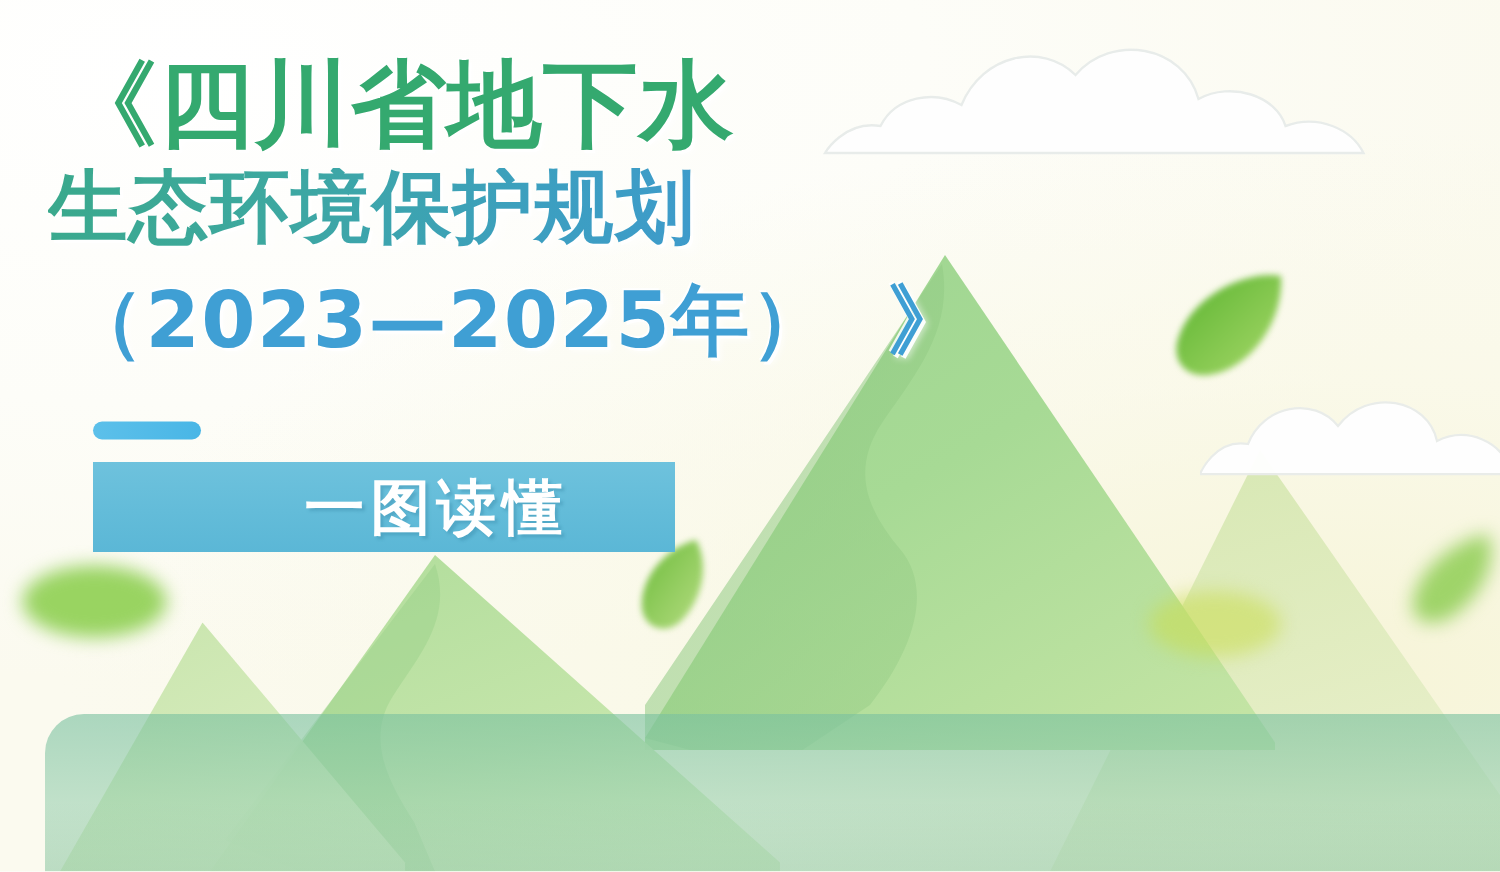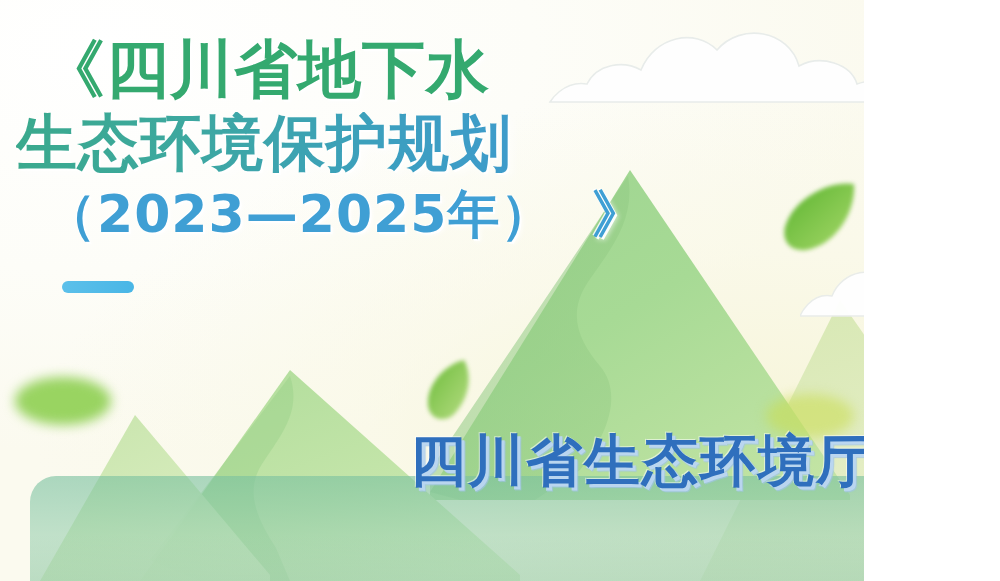--- a/index.html
+++ b/index.html
@@ -2,21 +2,21 @@
 <html><head>
 <meta charset="utf-8">
 <style>
   html,body{margin:0;padding:0;}
   body{
     width:1000px;height:581px;overflow:hidden;
     font-family:"Liberation Sans","DejaVu Sans",sans-serif;
     background:#ffffff;
   }
   #poster{
-    position:relative;width:864px;height:581px;overflow:hidden;
+    position:relative;width:1000px;height:581px;overflow:hidden;
     background:
       radial-gradient(120% 90% at 88% 78%, rgba(246,244,214,0.95) 0%, rgba(249,248,228,0.55) 38%, rgba(255,255,255,0) 70%),
       radial-gradient(90% 70% at 12% 8%, #ffffff 0%, #fdfdf8 55%, #fbfaef 100%),
       linear-gradient(160deg,#ffffff 0%,#fcfdf9 30%,#f7f6e4 68%,#f3f2df 100%);
   }
 
   
   .cloud{position:absolute;pointer-events:none;}
   .cloud svg{display:block;}
 
@@ -54,21 +54,21 @@
   }
   #t1{
     left:42px;top:38px;font-size:63px;
     color:#34a96f;
     text-shadow:
       2px 2px 0 rgba(255,255,255,0.95),
       -1px -1px 0 rgba(255,255,255,0.8),
       3px 3px 5px rgba(255,255,255,0.75);
   }
   #t2{
-    left:16px;top:112px;font-size:61px;
+    left:32px;top:112px;font-size:53px;
     background:linear-gradient(100deg,#3aa98c 0%,#3da8a0 35%,#3c9fc0 75%,#3e9bcb 100%);
     -webkit-background-clip:text;background-clip:text;color:transparent;
     filter:drop-shadow(2px 2px 0 rgba(255,255,255,0.9)) drop-shadow(3px 3px 4px rgba(255,255,255,0.6));
   }
   #t3{
     left:44px;top:188px;font-size:52px;
     color:#3f9fd4;
     text-shadow:
       2px 2px 0 rgba(255,255,255,0.95),
       -1px -1px 0 rgba(255,255,255,0.85),
@@ -228,16 +228,18 @@
   </div>
 
   <div id="title-block">
     <div class="tline" id="t1">《四川省地下水</div>
     <div class="tline" id="t2">生态环境保护规划</div>
     <div class="tline" id="t3"><span>（2023—2025年）</span><span class="guillemet">》</span></div>
   </div>
 
   <div id="accent-bar"></div>
 
-
-  <div id="org">四川省生态环境厅</div>
+  <div id="badge">
+    <span id="badge-label">一图读懂</span>
+  </div>
+
 
 </div>
 
 </body></html>

